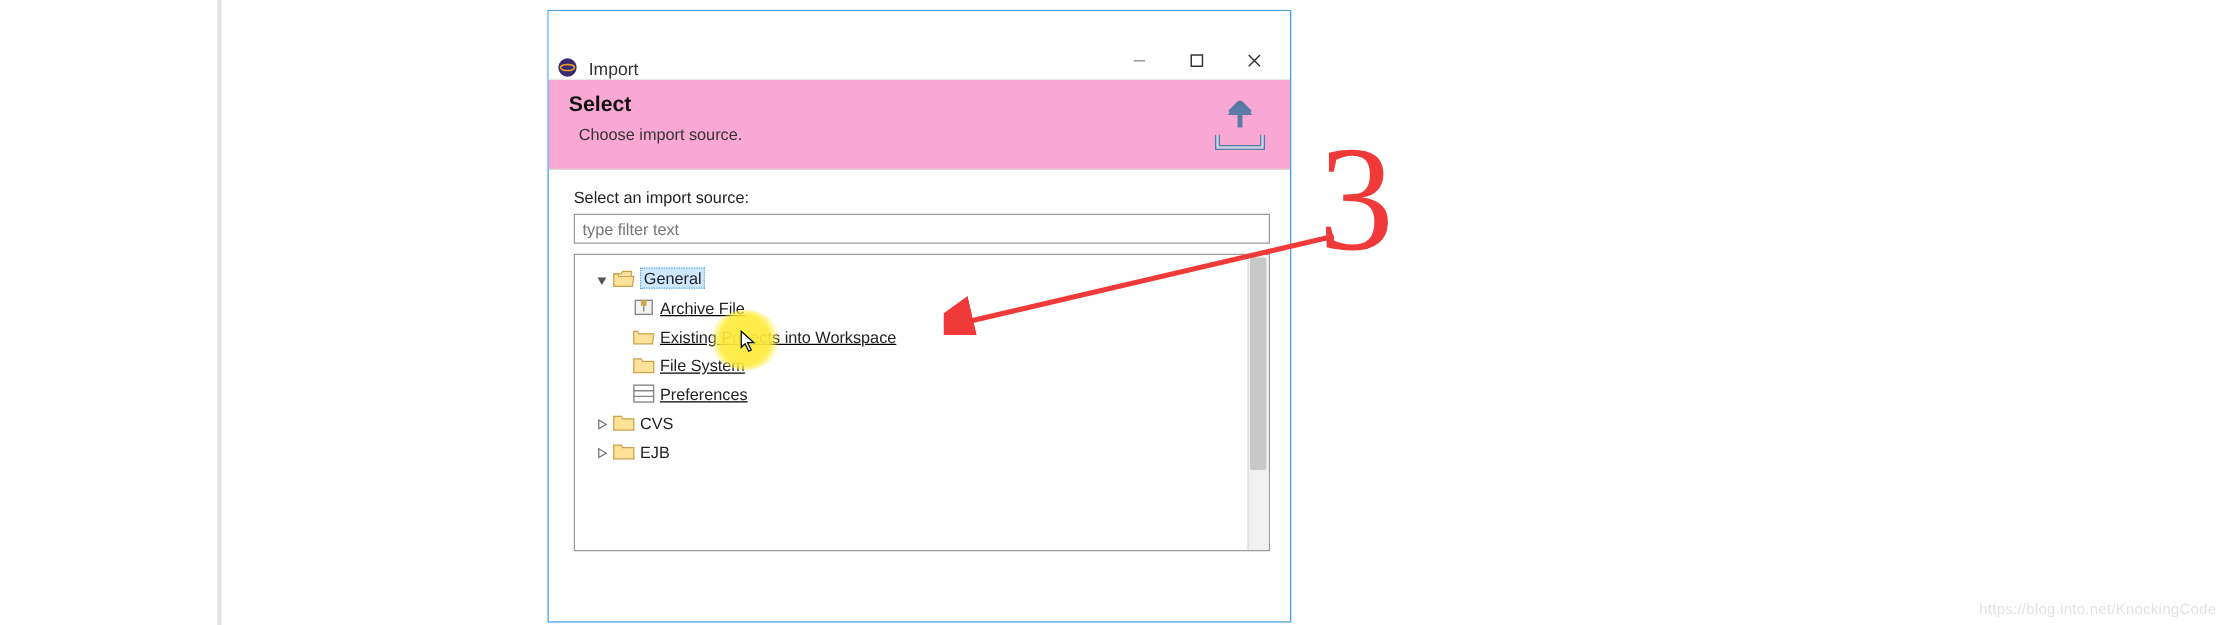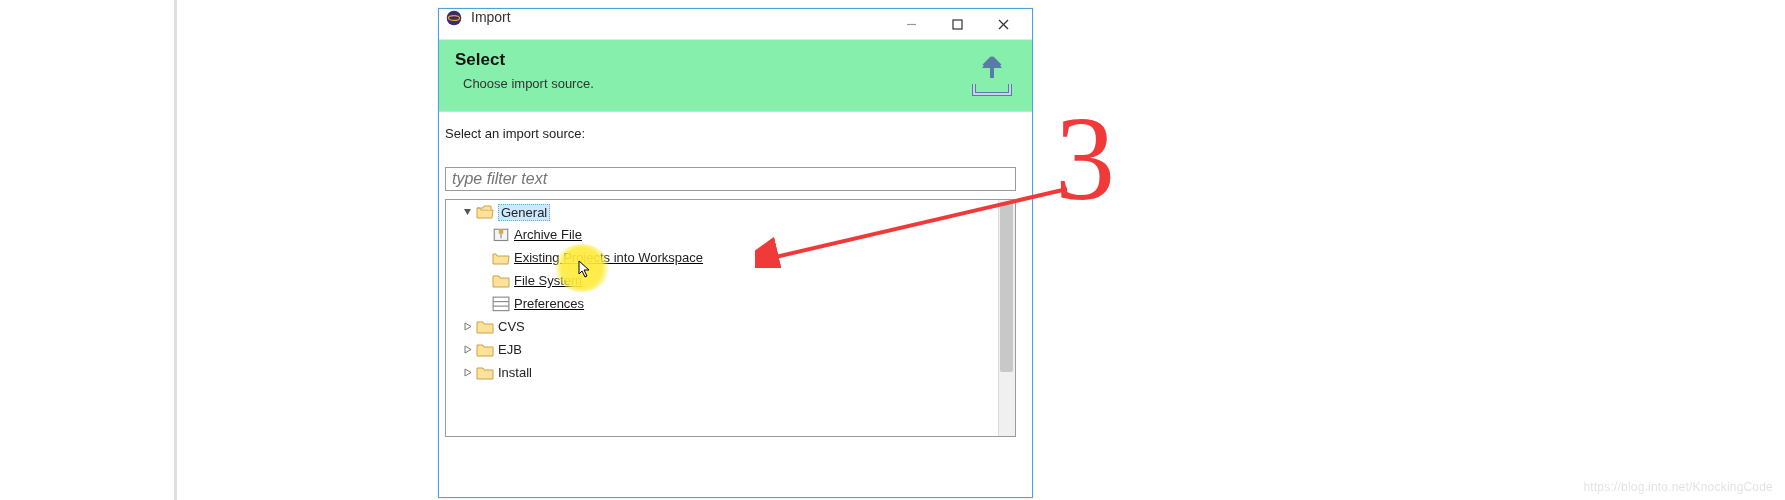--- a/index.html
+++ b/index.html
@@ -24,82 +24,80 @@
       position: absolute;
       left: 438px;
       top: 8px;
       width: 595px;
       height: 490px;
       background: #ffffff;
       border: 1px solid #4aa3df;
       box-shadow: 0 0 0 1px rgba(74,163,223,0.1);
     }
     .titlebar {
-      height: 31px;
+      height: 55px;
       display: flex;
-      align-items: flex-start;
+      align-items: flex-end;
       padding: 0 6px;
       background: #ffffff;
       border-bottom: 1px solid #e8e8e8;
     }
     .titlebar-icon {
       width: 18px; height: 18px;
       margin-right: 8px;
       display: inline-flex;
       align-items: center; justify-content: center;
     }
     .titlebar-title { flex: 1; font-size: 14px; color: #333; }
     .win-controls { display: flex; }
     .win-btn {
       width: 46px; height: 30px;
       display: flex; align-items: center; justify-content: center;
       color: #333;
     }
     .win-btn svg { width: 11px; height: 11px; }
     .banner {
       height: 72px;
-      background: #86efac;
+      background: #f9a8d4;
       border-bottom: 1px solid #d8d8d8;
       padding: 10px 16px;
       display: flex;
       align-items: flex-start;
       justify-content: space-between;
     }
     .banner-left { display: flex; flex-direction: column; gap: 6px; }
     .banner-title { font-size: 17px; font-weight: 600; color: #111; }
     .banner-subtitle { font-size: 13px; color: #333; margin-left: 8px; }
     .banner-icon { margin-top: 4px; }
-    .body-area { padding: 14px 16px 0 6px; }
+    .body-area { padding: 14px 16px 0 20px; }
     .label-row { font-size: 13px; color: #222; margin-bottom: 6px; }
     .filter-input {
       width: 100%;
       height: 24px;
       border: 1px solid #9a9a9a;
       padding: 2px 6px;
-      font-size: 16px;
+      font-size: 13px;
       color: #6f6f6f;
-      font-style: italic;
       background: #fff;
-      margin-top: 20px;
     }
     .tree-wrap {
       margin-top: 8px;
       border: 1px solid #9a9a9a;
       position: relative;
       height: 238px;
       overflow: hidden;
       background: #fff;
     }
     .tree {
       padding: 4px 2px;
       position: relative;
     }
     .tree-row {
       display: flex;
-      align-items: flex-start;
+      align-items: flex-end;
       height: 23px;
       padding-left: 6px;
       white-space: nowrap;
       position: relative;
     }
     .tree-row.selected .node-label {
       background: #cde8ff;
       border: 1px dotted #6aa9d6;
       padding: 0 2px;
     }
@@ -309,33 +307,20 @@
           </span>
           <span class="node-icon">
             <svg viewBox="0 0 18 14">
                 <path d="M1 4 L1 13 L17 13 L17 4 L8 4 L7 2 L1 2 Z" fill="#ffe29a" stroke="#caa24a"></path>
               </svg>
           </span>
           <span class="node-label">EJB</span>
         </div>
 
 
-        <div class="tree-row indent-1">
-          <span class="expander">
-            <svg viewBox="0 0 9 9">
-                <polygon points="2,1 8,4.5 2,8" fill="none" stroke="#777" stroke-width="1"></polygon>
-              </svg>
-          </span>
-          <span class="node-icon">
-            <svg viewBox="0 0 18 14">
-                <path d="M1 4 L1 13 L17 13 L17 4 L8 4 L7 2 L1 2 Z" fill="#ffe29a" stroke="#caa24a"></path>
-              </svg>
-          </span>
-          <span class="node-label">Install</span>
-        </div>
 
 
       </div>
 
       <div class="scrollbar-track">
         <div class="scrollbar-arrow up">
           <svg width="9" height="9" viewBox="0 0 9 9">
               <polygon points="4.5,2 1,7 8,7" fill="#666"></polygon>
             </svg>
         </div>

